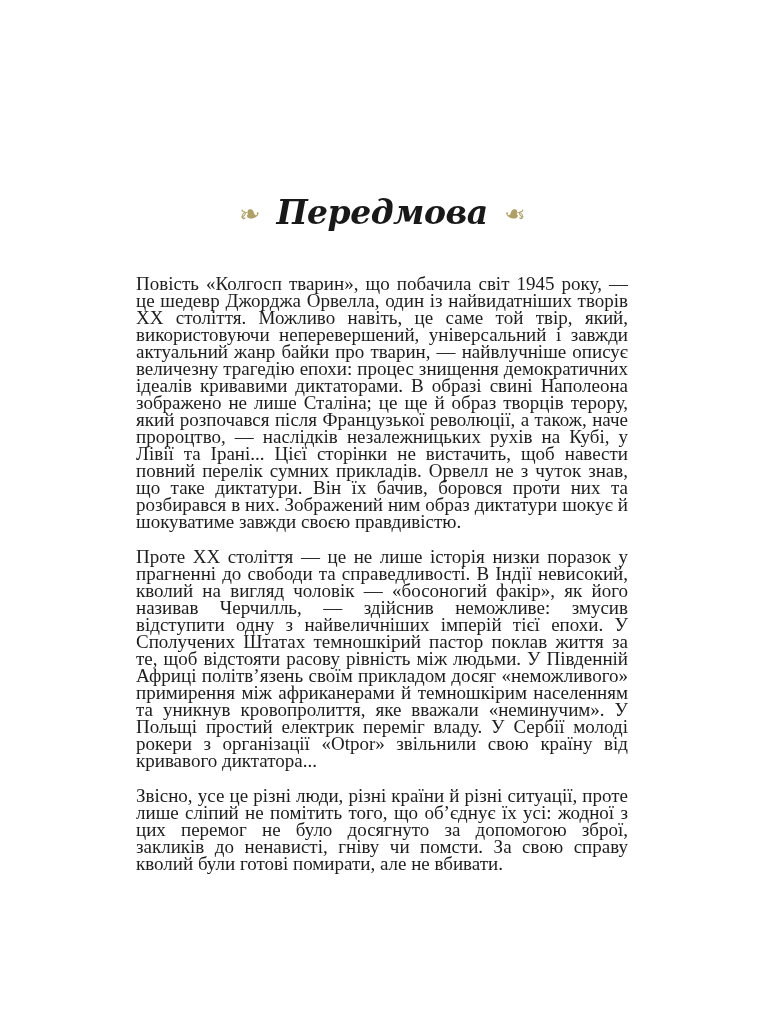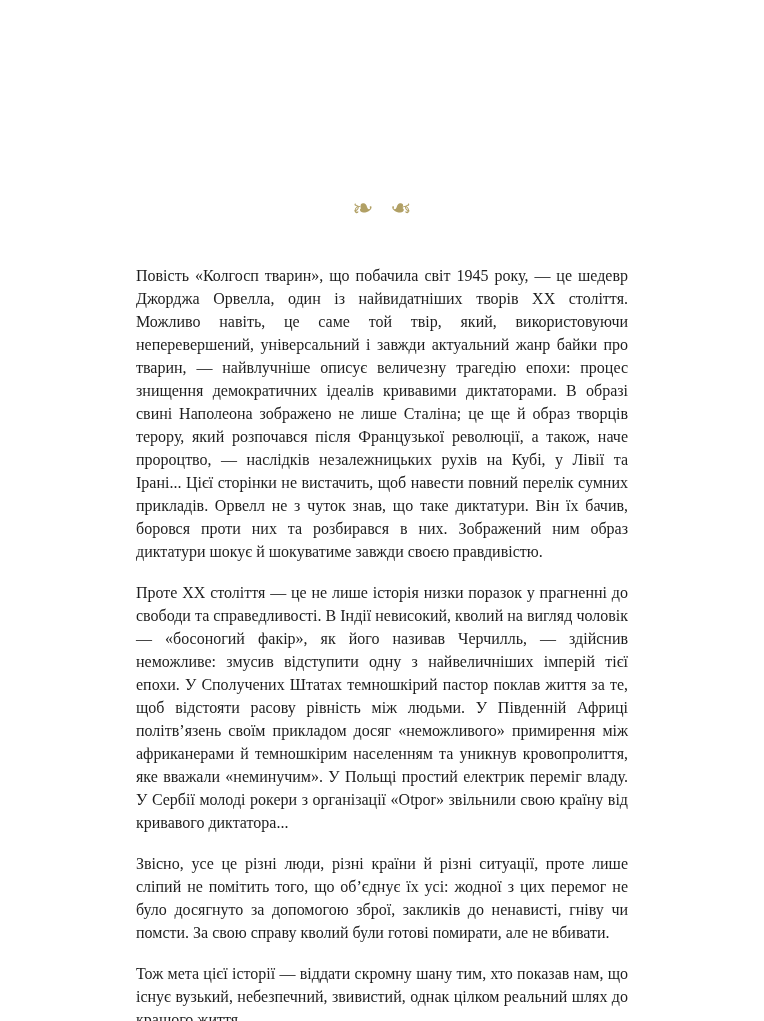--- a/index.html
+++ b/index.html
@@ -44,42 +44,42 @@
     font-style: italic;
     font-weight: 700;
     font-size: 33px;
     letter-spacing: -0.5px;
     color: #191919;
     line-height: 1;
     padding-bottom: 4px;
   }
   .body-text p {
     margin: 16px 0 18px 0;
-    font-size: 16px;
-    line-height: 23px;
+    font-size: 19px;
+    line-height: 17px;
     color: #1d1d1d;
     text-align: justify;
     text-justify: inter-word;
   }
   .body-text p:last-child {
     margin-bottom: 0;
   }
 </style>
 </head>
 <body>
 
 <div class="page">
   <div class="content">
 
     <div class="heading">
       <span class="ornament">❧</span>
+      <span class="title">Передмова</span>
       <span class="ornament flip">❧</span>
     </div>
 
     <div class="body-text">
       <p>Повість «Колгосп тварин», що побачила світ 1945 року, — це шедевр Джорджа Орвелла, один із найвидатніших творів ХХ століття. Можливо навіть, це саме той твір, який, використовуючи неперевершений, універсальний і завжди актуальний жанр байки про тварин, — найвлучніше описує величезну трагедію епохи: процес знищення демократичних ідеалів кривавими диктаторами. В образі свині Наполеона зображено не лише Сталіна; це ще й образ творців терору, який розпочався після Французької революції, а також, наче пророцтво, — наслідків незалежницьких рухів на Кубі, у Лівії та Ірані... Цієї сторінки не вистачить, щоб навести повний перелік сумних прикладів. Орвелл не з чуток знав, що таке диктатури. Він їх бачив, боровся проти них та розбирався в них. Зображений ним образ диктатури шокує й шокуватиме завжди своєю правдивістю.</p>
       <p>Проте ХХ століття — це не лише історія низки поразок у прагненні до свободи та справедливості. В Індії невисокий, кволий на вигляд чоловік — «босоногий факір», як його називав Черчилль, — здійснив неможливе: змусив відступити одну з найвеличніших імперій тієї епохи. У Сполучених Штатах темношкірий пастор поклав життя за те, щоб відстояти расову рівність між людьми. У Південній Африці політв’язень своїм прикладом досяг «неможливого» примирення між африканерами й темношкірим населенням та уникнув кровопролиття, яке вважали «неминучим». У Польщі простий електрик переміг владу. У Сербії молоді рокери з організації «Otpor» звільнили свою країну від кривавого диктатора...</p>
       <p>Звісно, усе це різні люди, різні країни й різні ситуації, проте лише сліпий не помітить того, що об’єднує їх усі: жодної з цих перемог не було досягнуто за допомогою зброї, закликів до ненависті, гніву чи помсти. За свою справу кволий були готові помирати, але не вбивати.</p>
-      <p>Тож мета цієї історії — віддати скромну шану тим, хто показав нам, що існує вузький, небезпечний, звивистий, однак цілком реальний шлях до кращого життя.</p>
     </div>
 
   </div>
 </div>
 
 </body></html>

